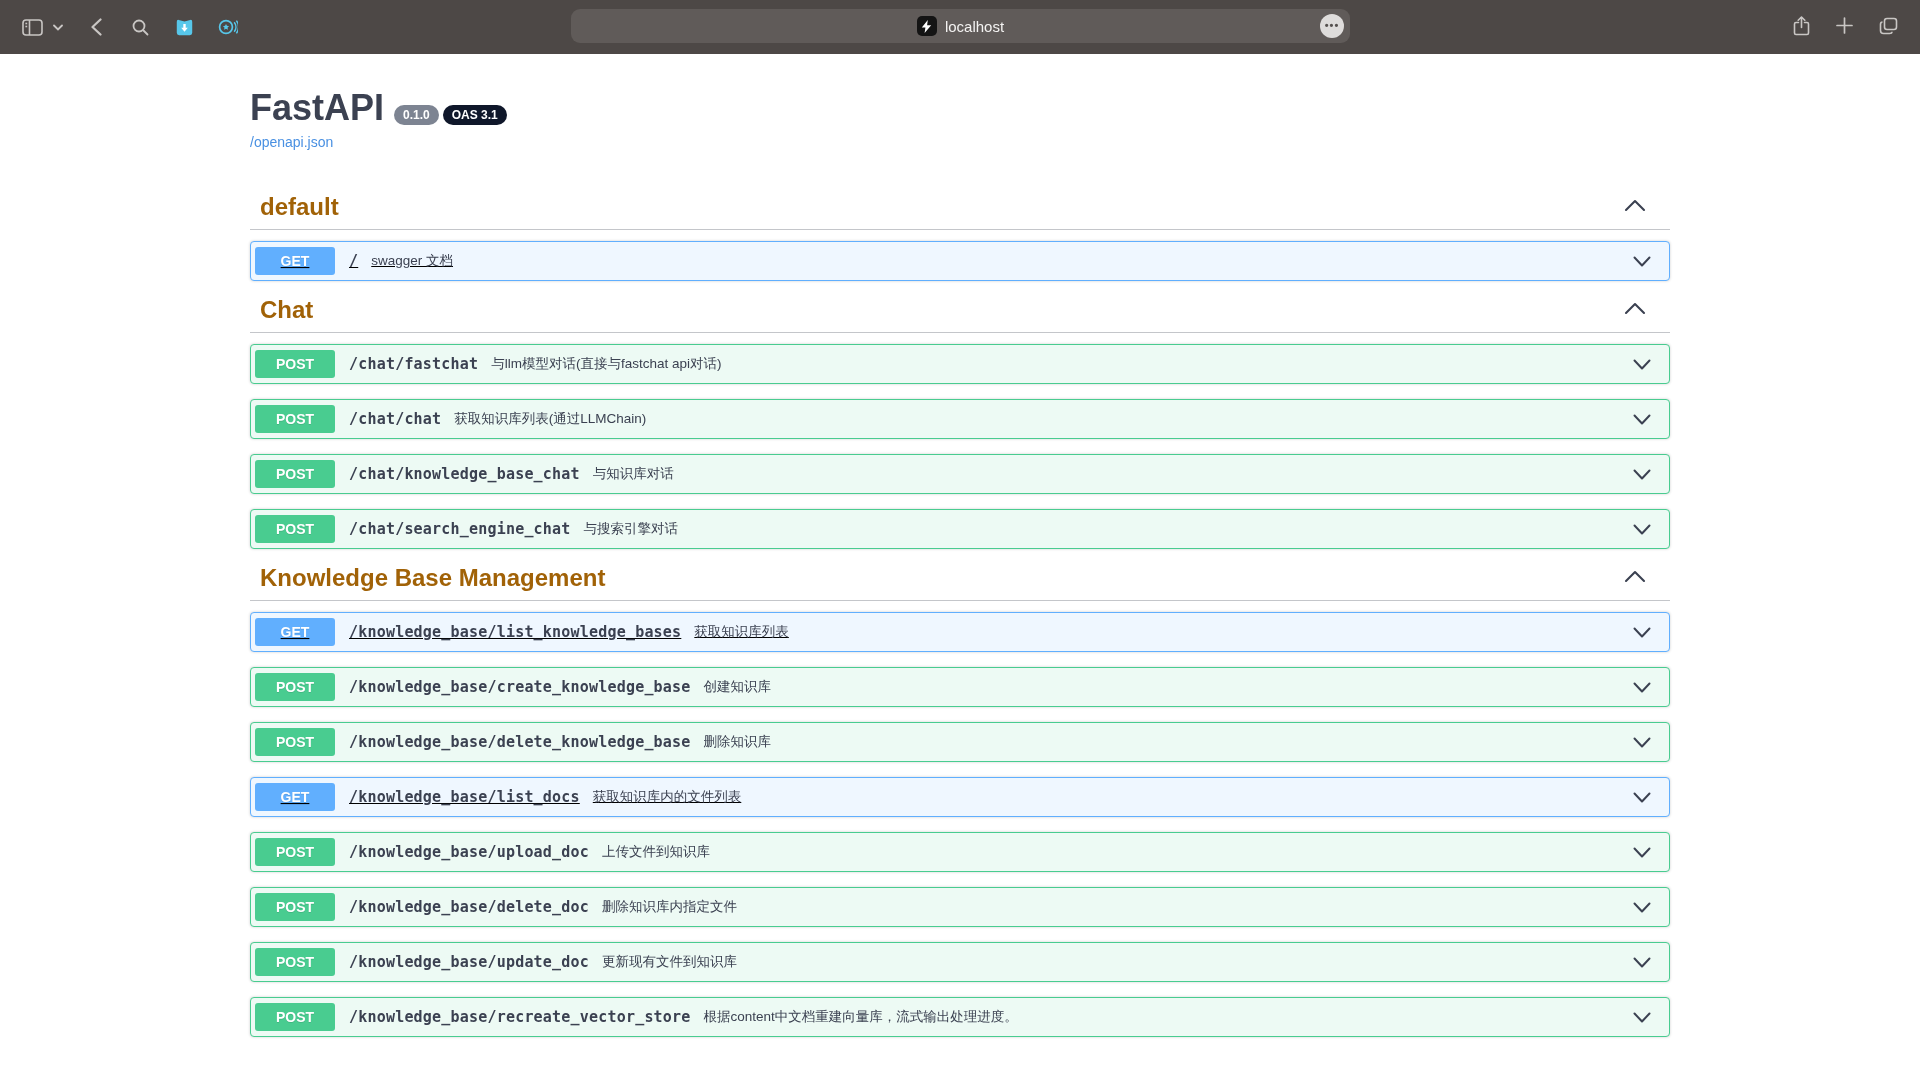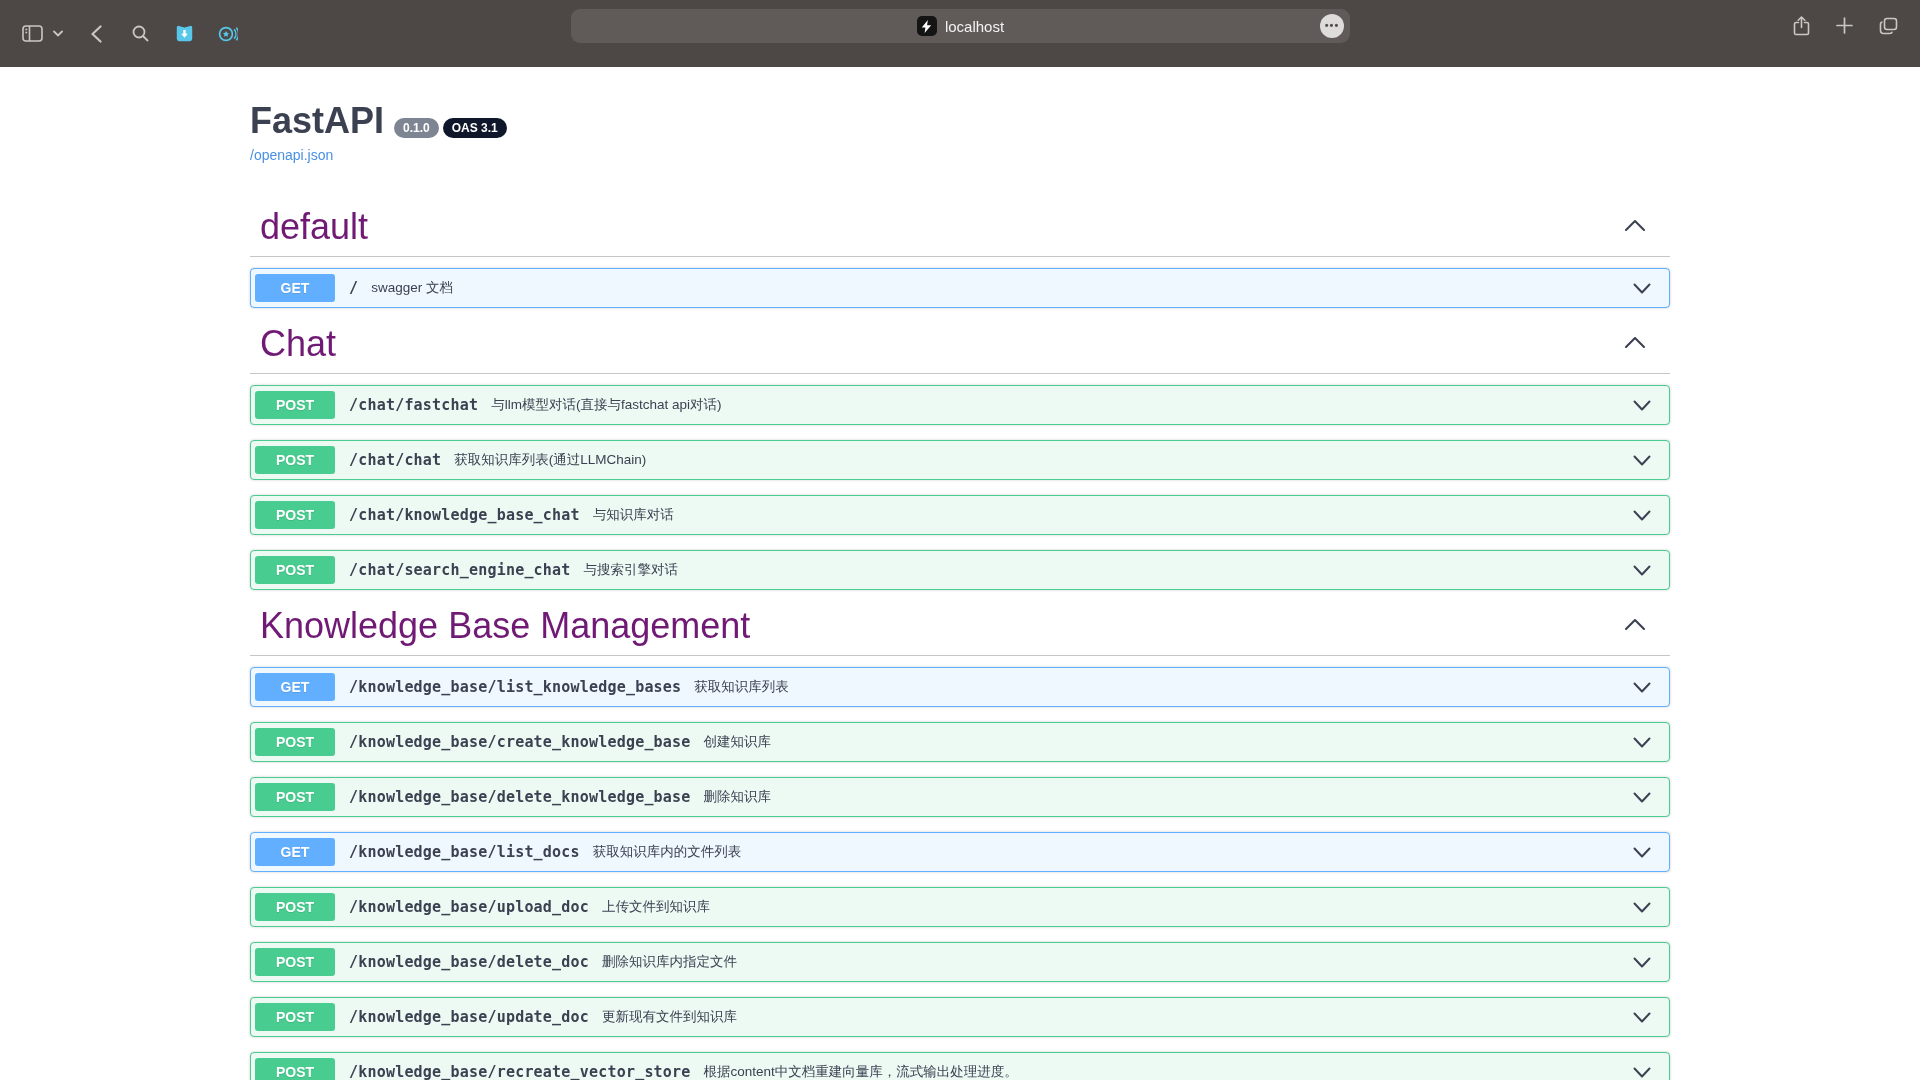--- a/index.html
+++ b/index.html
@@ -1,20 +1,20 @@
 <!DOCTYPE html>
 <html><head>
 <meta charset="utf-8">
 <style>
   * { margin: 0; padding: 0; box-sizing: border-box; }
   html, body { width: 1920px; height: 1080px; overflow: hidden; background: #fff;
     font-family: "Liberation Sans", sans-serif; }
 
   
-  .toolbar { position: relative; height: 67px; background: #4d4846;
+  .toolbar { position: relative; height: 54px; background: #4d4846;
     display: flex; align-items: center; }
   .tb-left { display: flex; align-items: center; gap: 18px; padding-left: 22px; }
   .tb-right { position: absolute; right: 22px; top: 0; height: 51px;
     display: flex; align-items: center; gap: 26px; }
   .tb-icon { color: #c9c6c4; display: flex; align-items: center; cursor: default; }
   .tb-icon svg { display: block; }
   .tb-icon.cyan { color: #57c7ea; }
   .urlbar { position: absolute; left: 571px; top: 9px; width: 779px; height: 34px;
     background: #605b59; border-radius: 9px; display: flex; align-items: center;
     justify-content: center; }
@@ -39,27 +39,27 @@
   .pill.oas { background: #0f172a; }
   .openapi-link { display: inline-block; margin-top: 5px; font-size: 14px;
     color: #4990e2; text-decoration: none; }
 
   .sections { margin-top: 42px; }
   .section { }
   .opblock-tag { display: flex; align-items: center; justify-content: space-between;
     padding: 0 14px 8px 10px; border-bottom: 1px solid rgba(59,65,81,.3);
     margin-top: 11px; margin-bottom: 11px; cursor: pointer; }
   .section:first-child .opblock-tag { margin-top: 0; }
-  .opblock-tag h3 { font-size: 36px; font-weight: 400; color: #701a75; }
+  .opblock-tag h3 { font-size: 24px; font-weight: 700; color: #a16207; }
   .tag-chevron { color: #3b4151; padding-right: 10px; }
 
   .opblock { height: 40px; margin-bottom: 15px; border-radius: 4px; border: 1px solid;
     display: flex; align-items: center; padding: 0 18px 0 4px; cursor: pointer;
     box-shadow: 0 0 3px rgba(0,0,0,.19); }
-  .opblock.get  { background: #eff7ff; border-color: #61affe; }
+  .opblock.get  { background: #eff7ff; border-color: #61affe; text-decoration: underline; }
   .opblock.post { background: #edfaf4; border-color: #49cc90; }
   .method-badge { width: 80px; height: 28px; border-radius: 3px; color: #fff;
     font-size: 14px; font-weight: 700; display: flex; align-items: center;
     justify-content: center; flex: 0 0 auto; text-shadow: 0 1px 0 rgba(0,0,0,.1); }
   .opblock.get  .method-badge { background: #61affe; }
   .opblock.post .method-badge { background: #49cc90; }
   .op-path { margin-left: 14px; font-family: "DejaVu Sans Mono", "Liberation Mono", monospace;
     font-size: 15px; font-weight: 700; color: #3b4151; letter-spacing: .2px; }
   .op-desc { margin-left: 13px; font-size: 13.5px; color: #3b4151; }
   .op-chevron { margin-left: auto; color: #3b4151; display: flex; align-items: center; }

